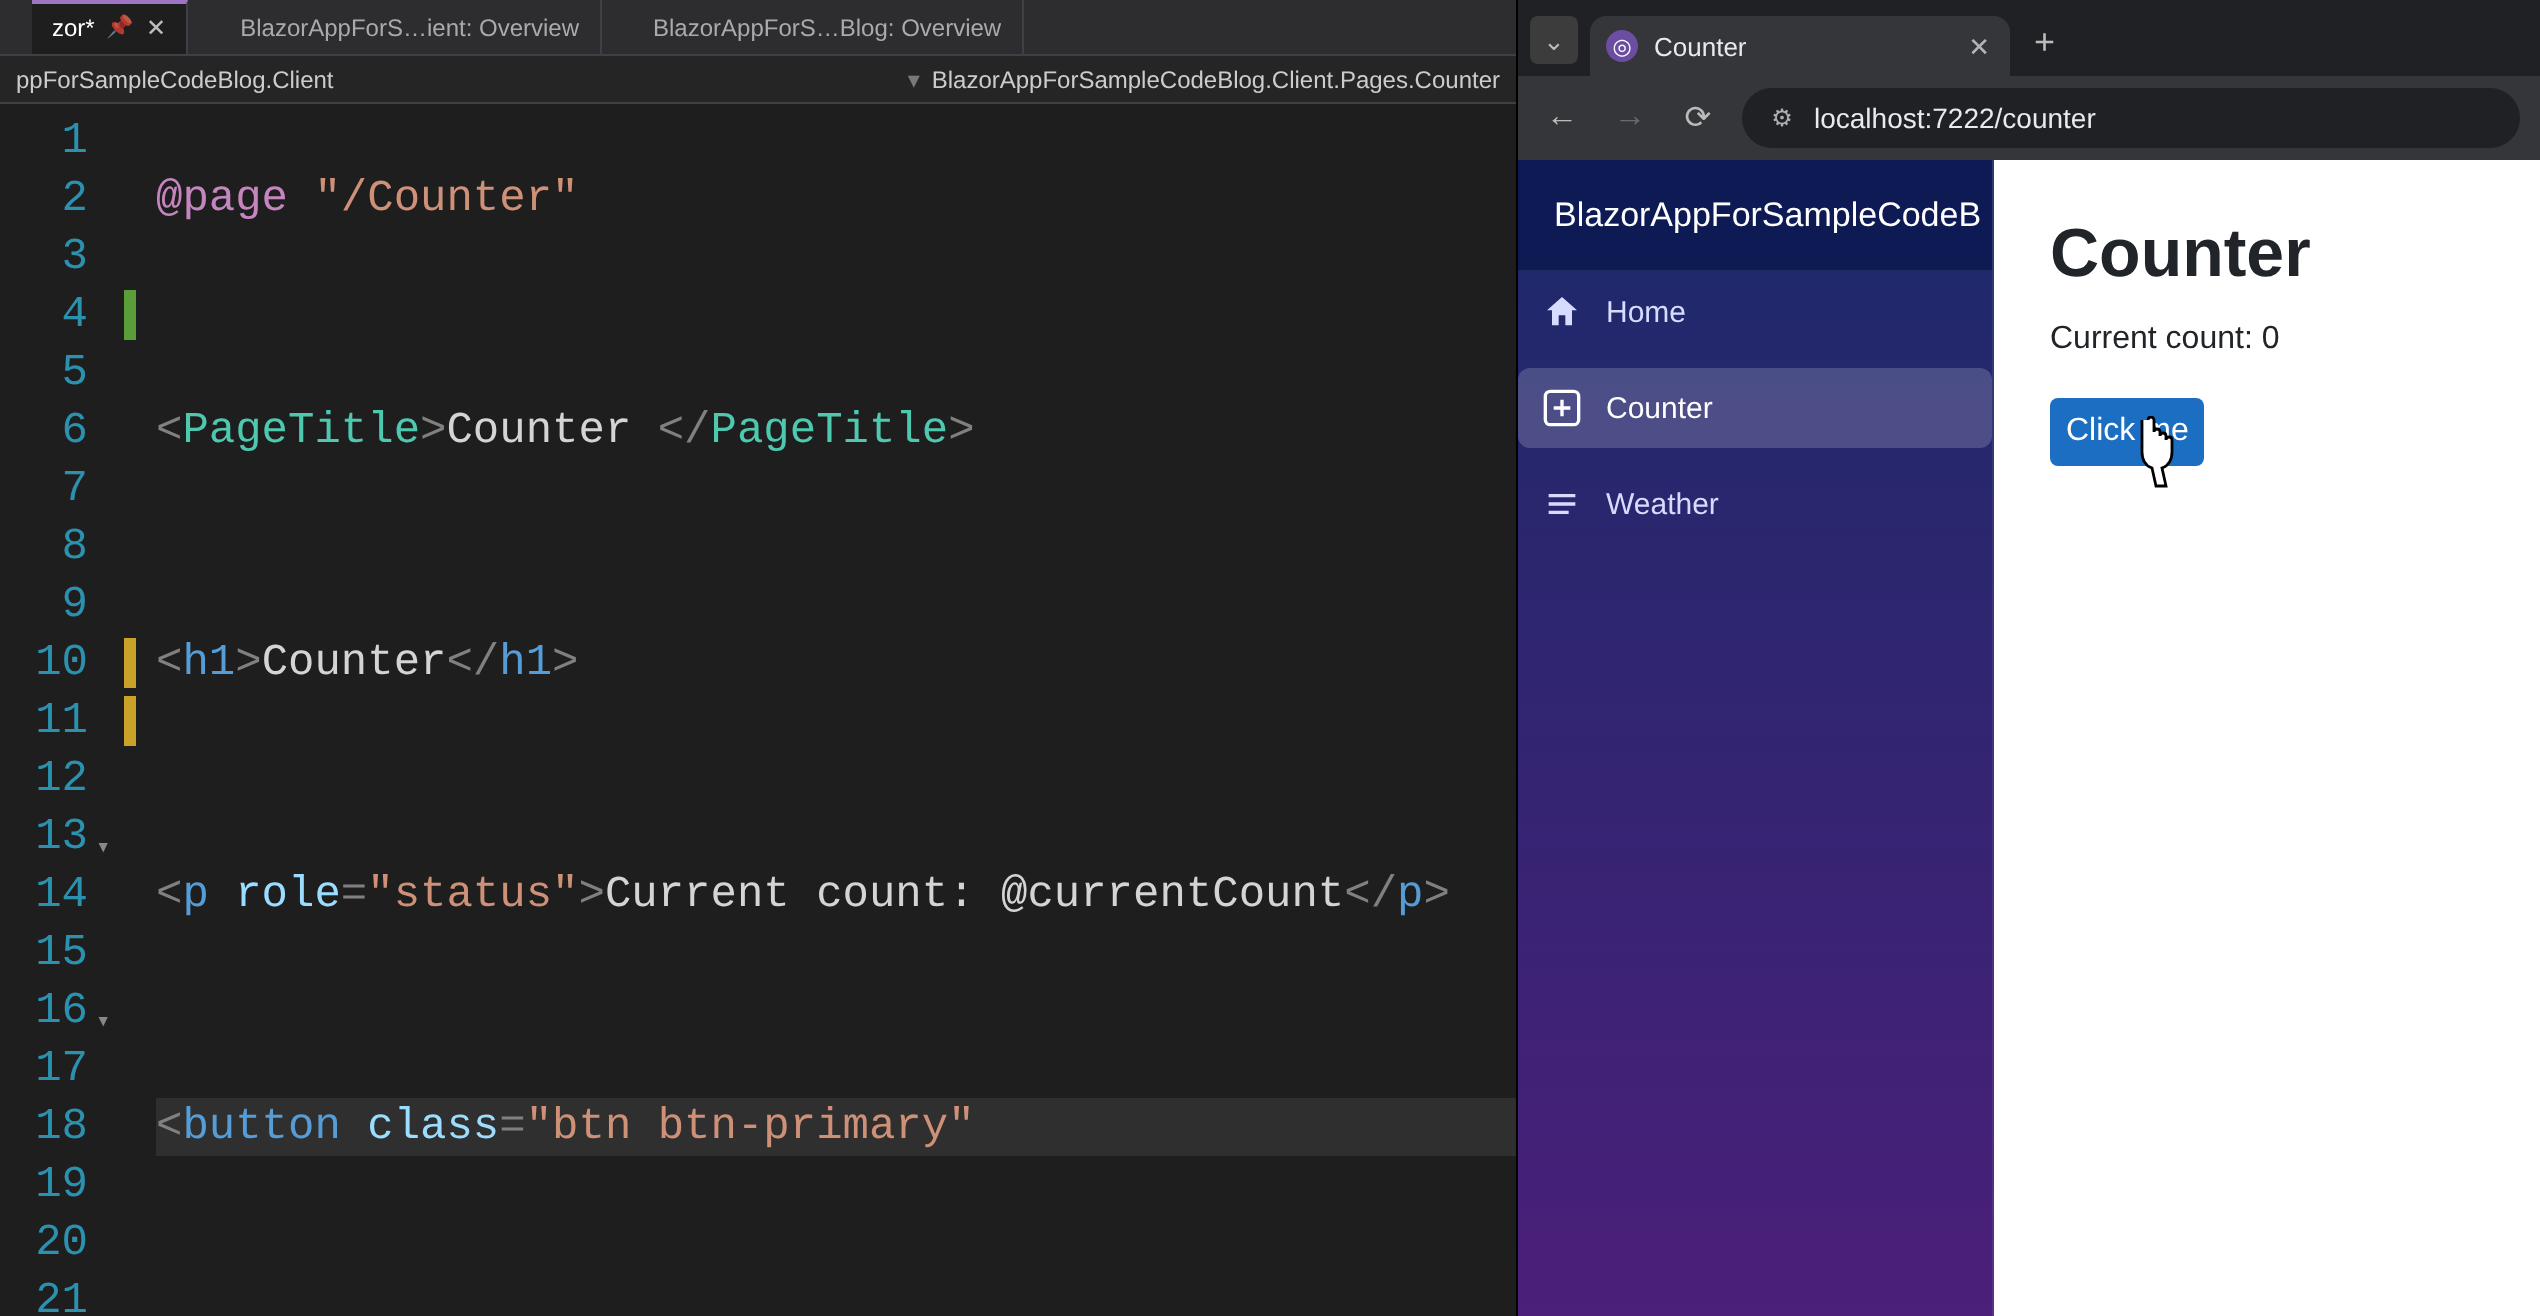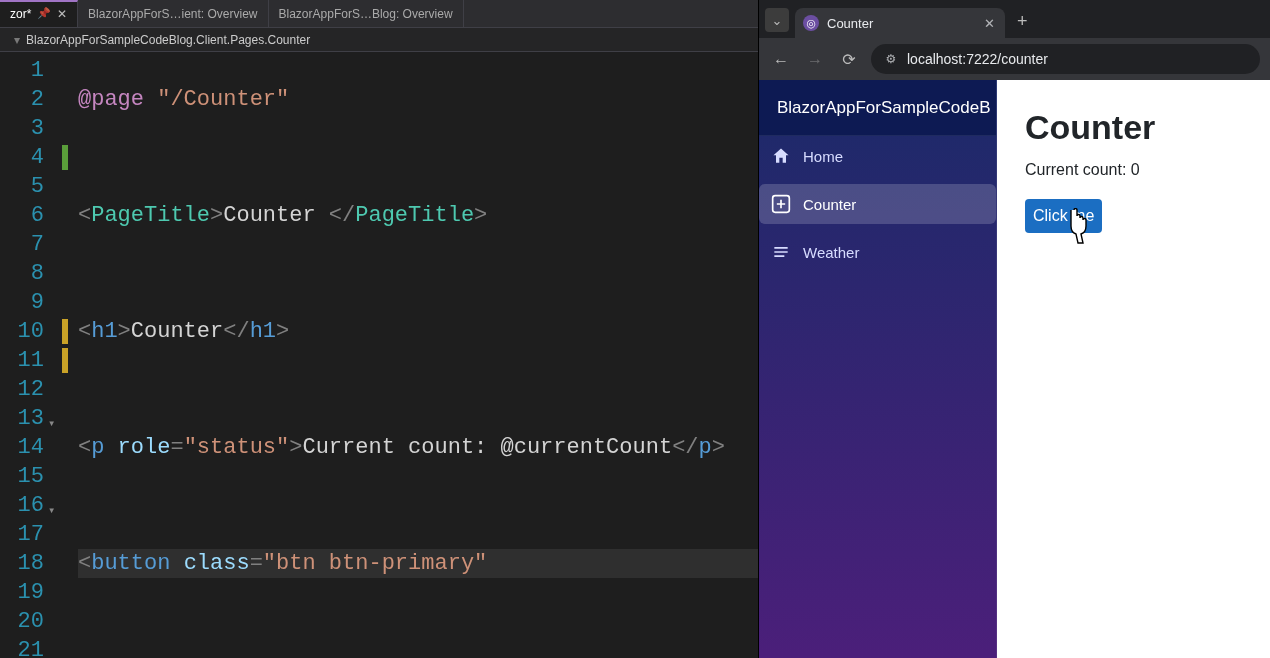--- a/index.html
+++ b/index.html
@@ -28,20 +28,21 @@
     font-family: "Segoe UI", sans-serif;
     font-size: 12px;
   }
   .doc-tab {
     padding: 4px 10px;
     display: flex;
     align-items: center;
     gap: 6px;
     border-right: 1px solid #3f3f46;
     color: #aaa;
+    margin-left: 16px;
   }
   .doc-tab.active {
     background: #1e1e1e;
     color: #fff;
     border-top: 2px solid #a074c4;
     padding-top: 2px;
   }
   .tab-pin { font-size: 11px; opacity: .7;}
   .tab-close { font-size: 12px; opacity: .7;}
   .breadcrumb {
@@ -222,20 +223,21 @@
     </div>
     <div class="doc-tab">
       <span>BlazorAppForS…ient: Overview</span>
     </div>
     <div class="doc-tab">
       <span>BlazorAppForS…Blog: Overview</span>
     </div>
   </div>
 
   <div class="breadcrumb">
+    <span class="bc-left">ppForSampleCodeBlog.Client</span>
     <span style="opacity:.5;padding:0 6px">▾</span>
     <span class="bc-right">BlazorAppForSampleCodeBlog.Client.Pages.Counter</span>
   </div>
 
   <div class="code-area">
     <div class="gutter">
       <div>1</div>
         <div>2</div>
         <div>3</div>
         <div>4</div>

